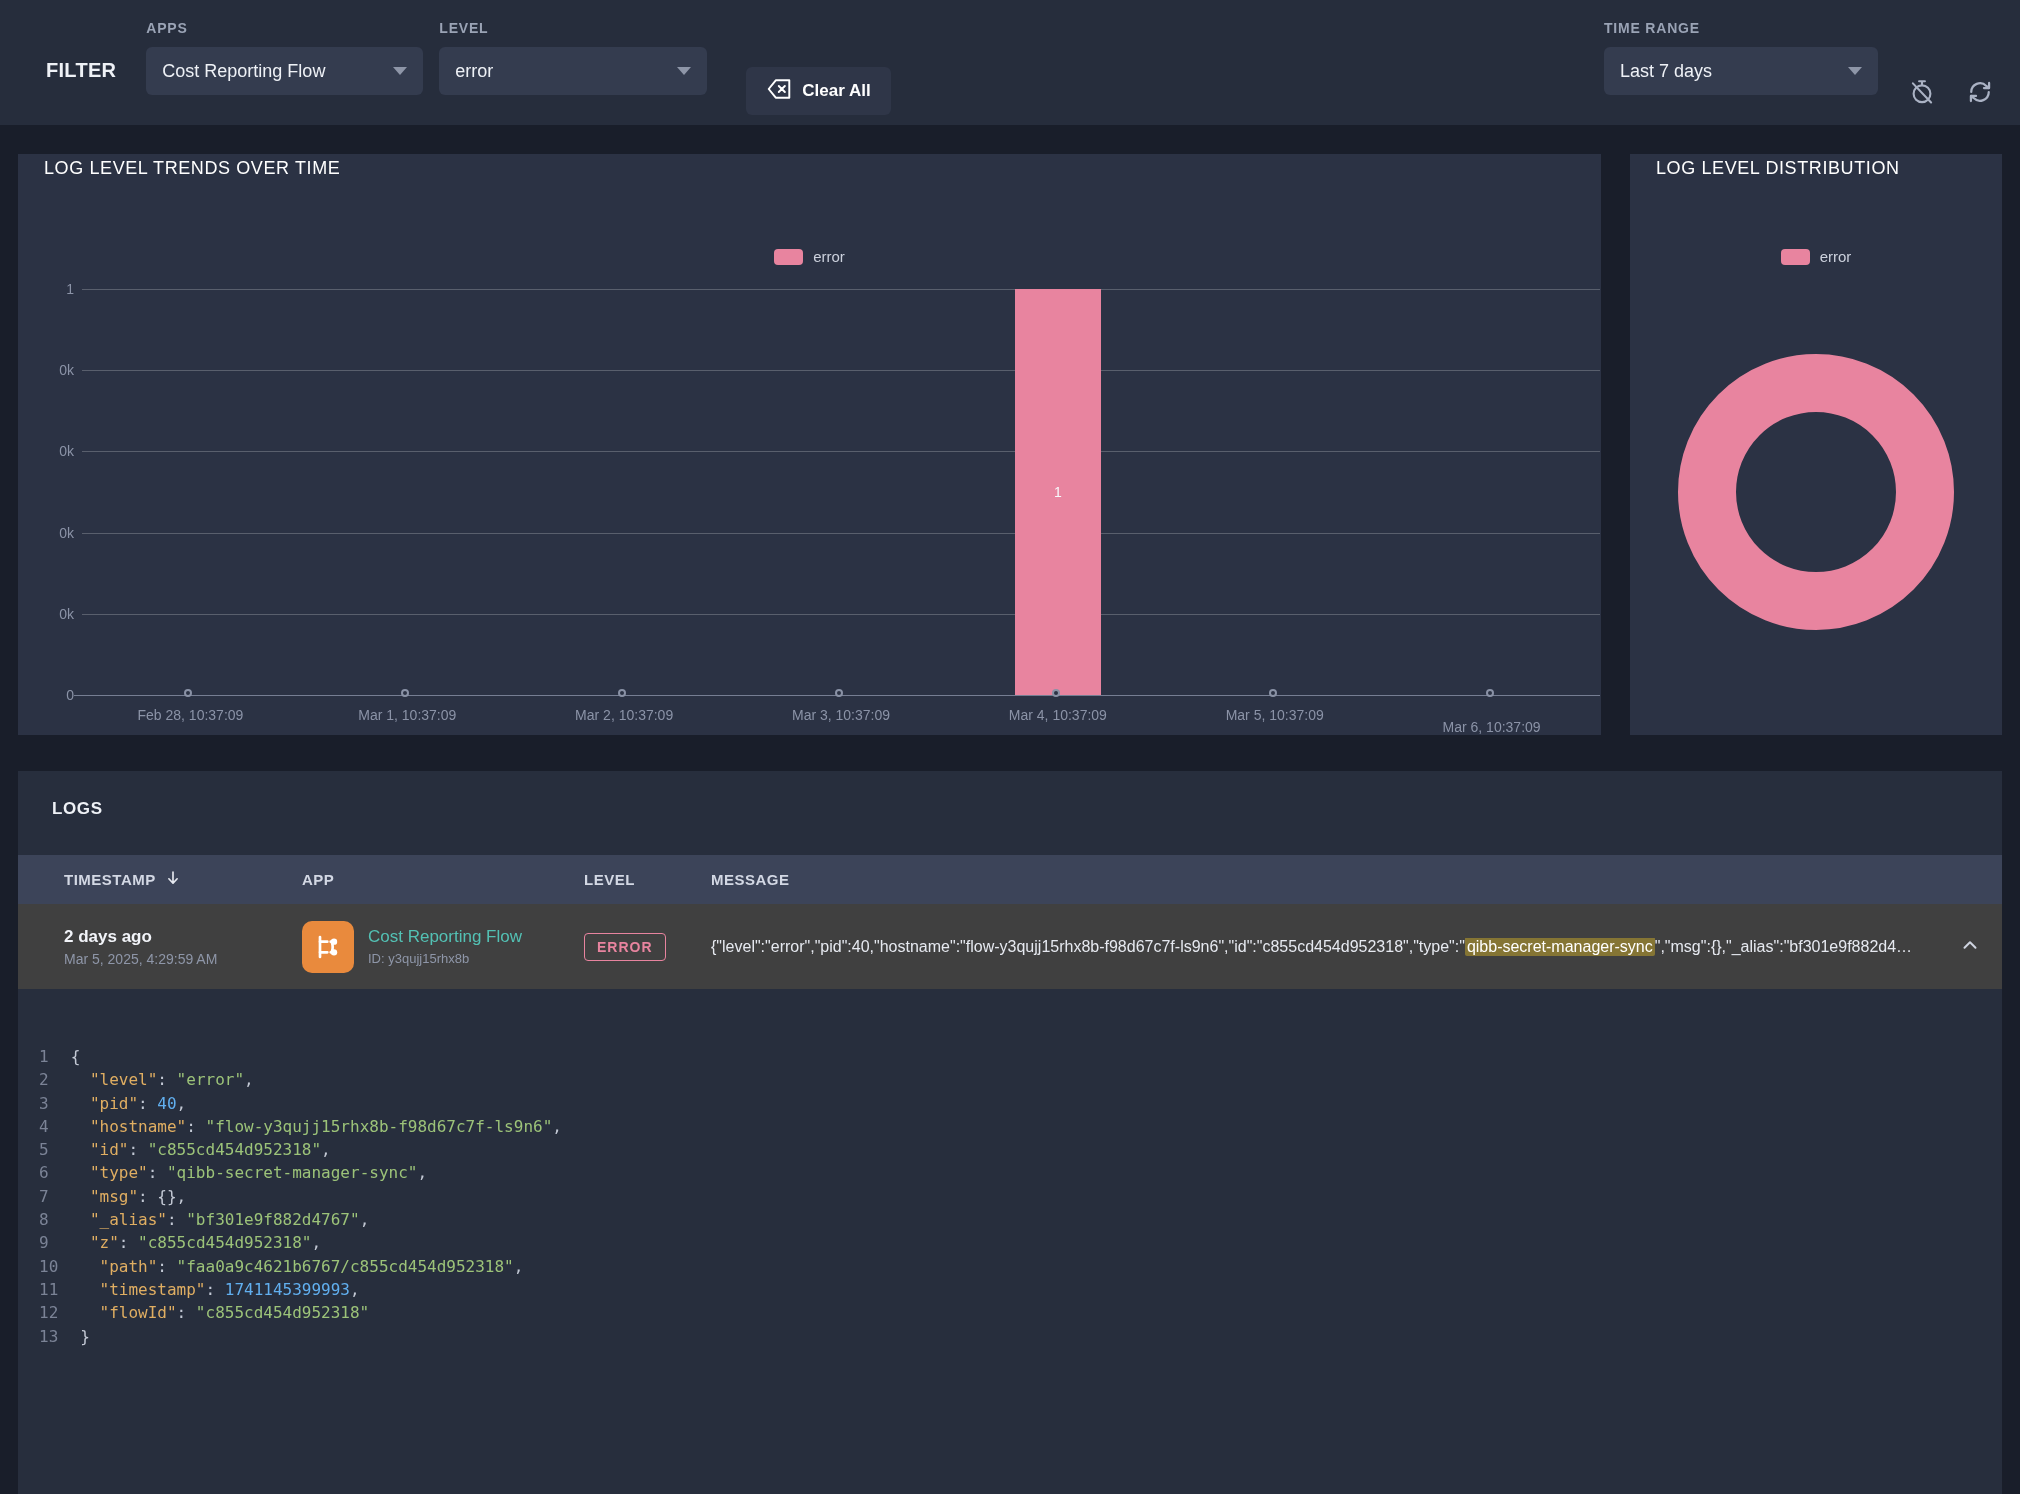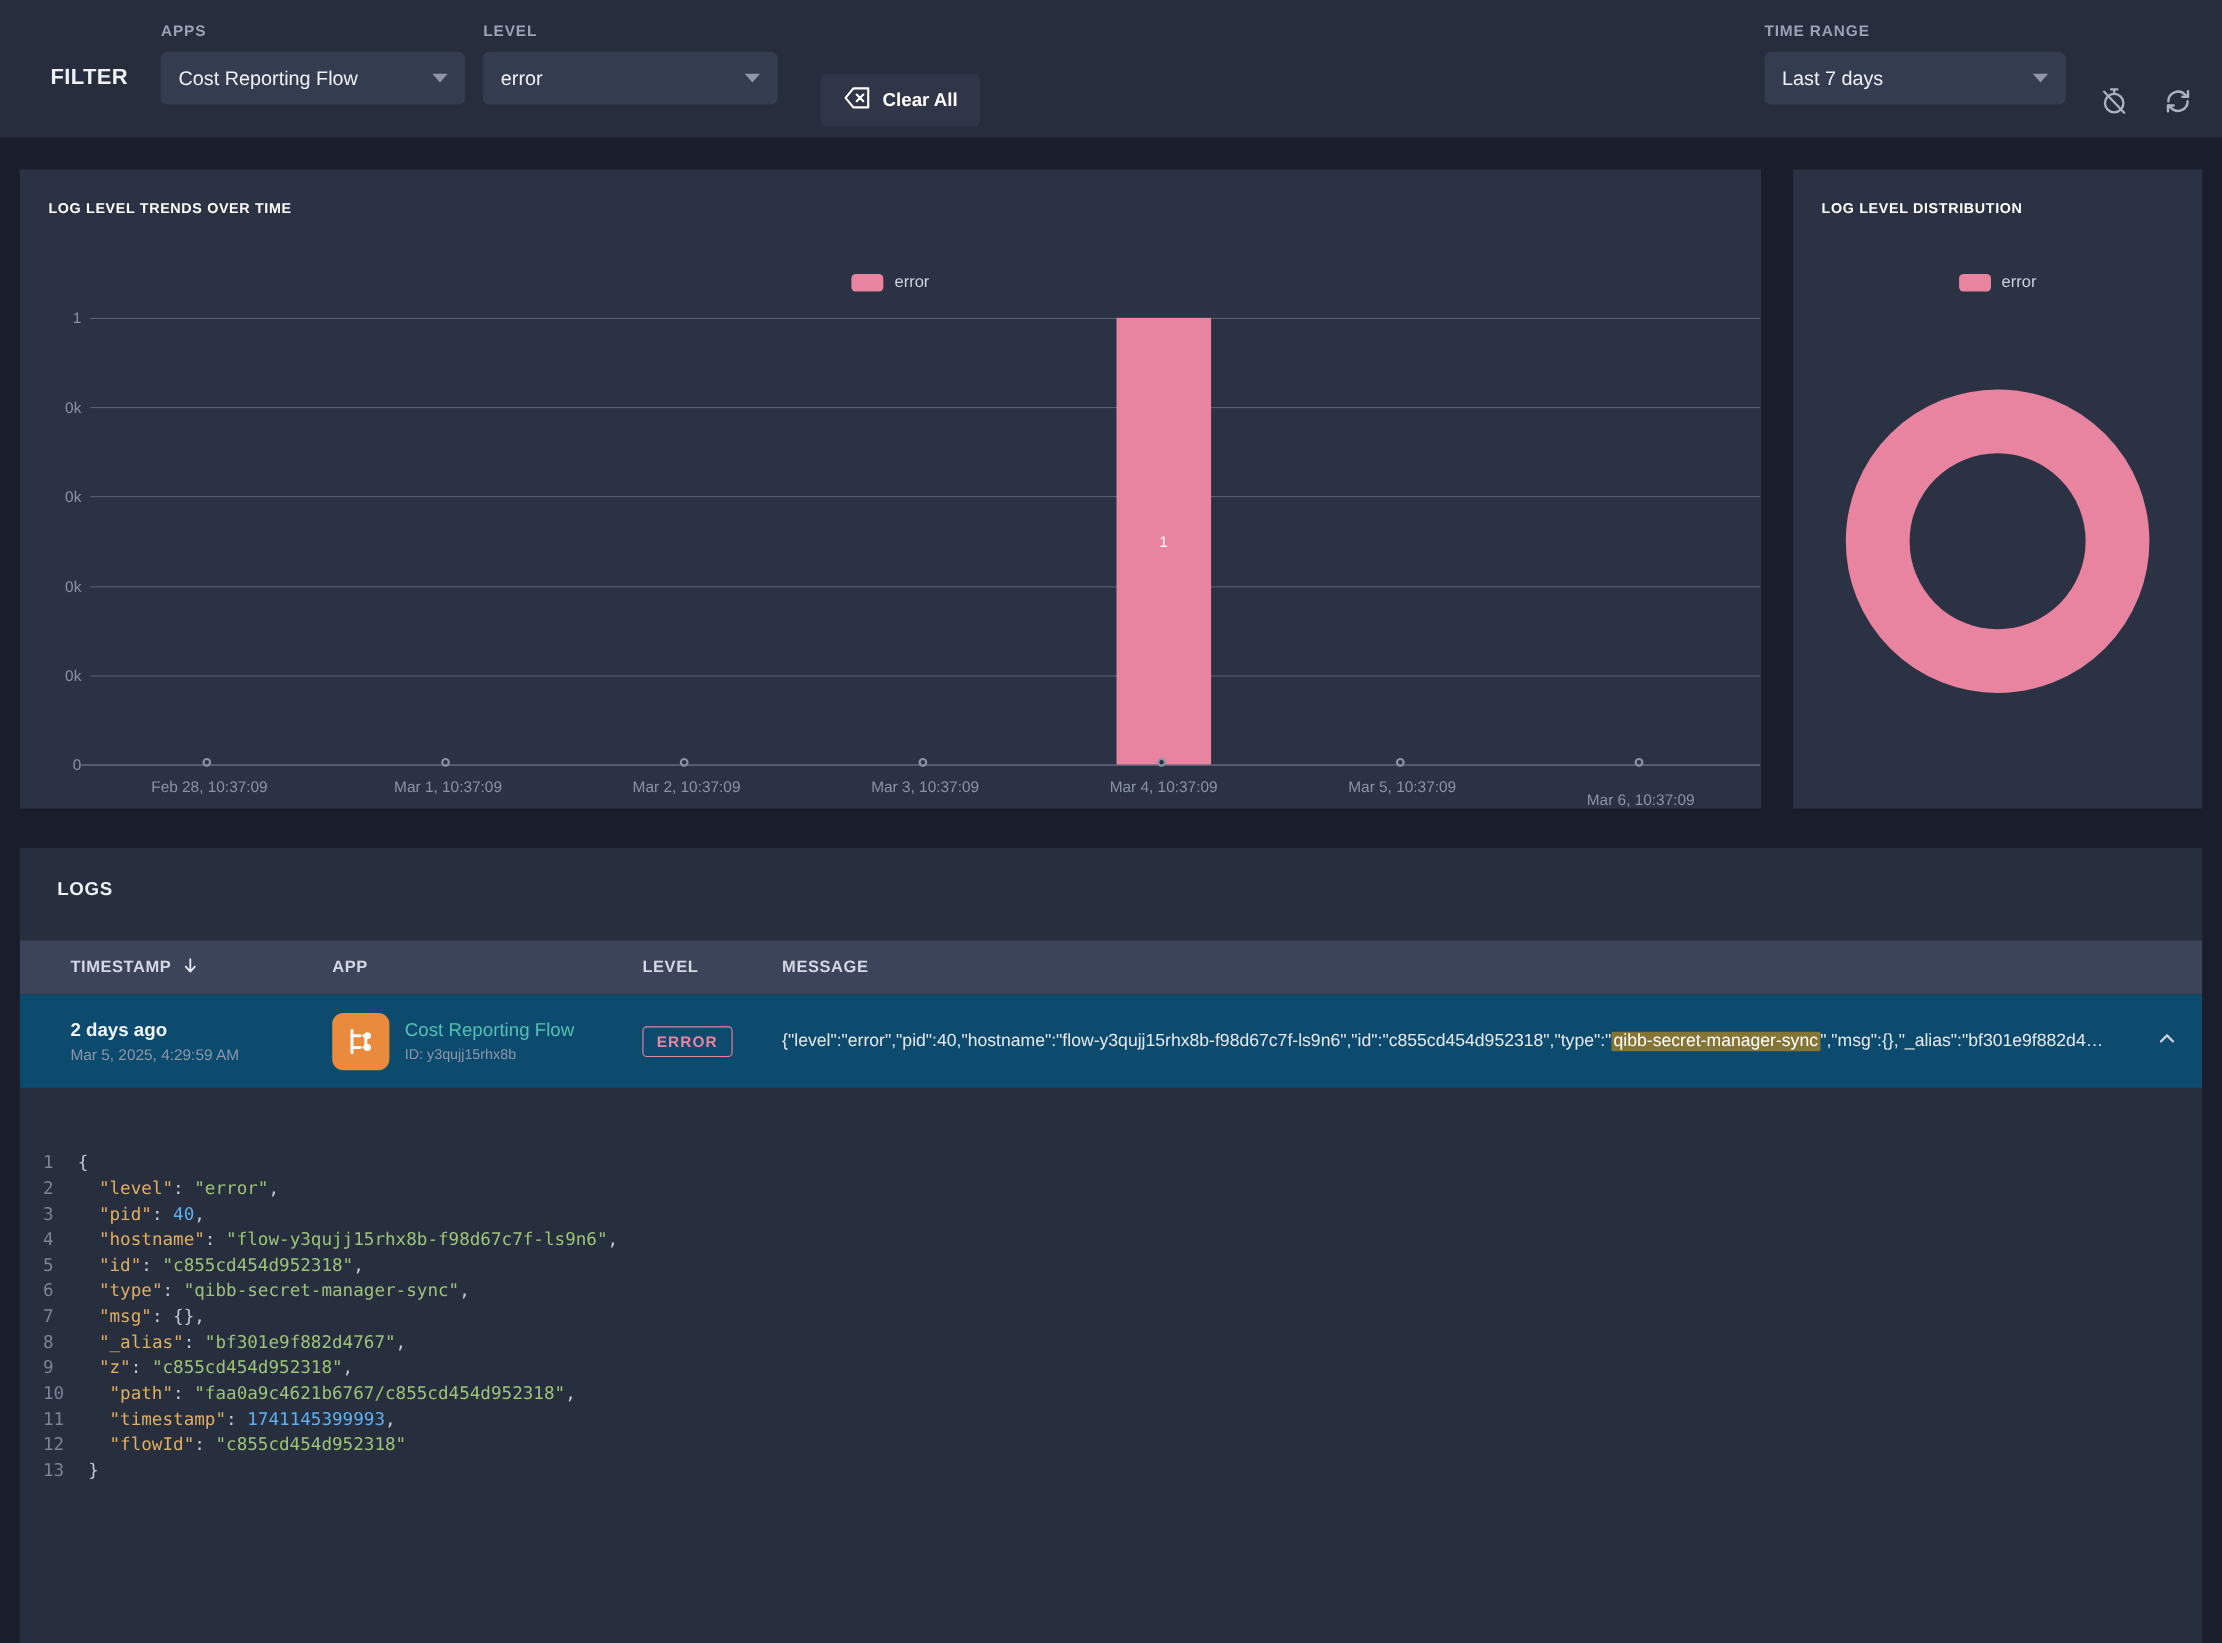--- a/index.html
+++ b/index.html
@@ -43,21 +43,21 @@
   .gap-apps    { margin-right:16px; }
   .w-apps  { width:277px; }
   .w-level { width:268px; }
   .w-time  { width:274px; }
 
   
   .charts { display:flex; gap:29px; margin:29px 18px 0; }
   .panel { background:#2b3244; position:relative; }
   .trends-panel { width:1583px; height:581px; }
   .dist-panel   { width:372px;  height:581px; }
-  .panel-title { position:absolute; top:28px; left:26px; font-size:13px; font-weight:bold; letter-spacing:.6px; color:#fff; }
+  .panel-title { position:absolute; top:4px; left:26px; font-size:18px; font-weight:normal; letter-spacing:.6px; color:#fff; }
   .legend { position:absolute; top:94px; left:0; right:0; display:flex; justify-content:center; align-items:center; gap:10px; cursor:pointer; }
   .swatch { width:29px; height:16px; border-radius:4px; background:var(--error-pink,#e8849f); }
   .legend-label { font-size:15px; color:#ccd1dd; }
 
   .y-tick  { position:absolute; left:8px; width:48px; text-align:right; transform:translateY(-50%); font-size:14px; color:#8b93a7; }
   .grid-line { position:absolute; left:64px; width:1518px; height:1px; background:rgba(255,255,255,.22); }
   .grid-line.axis-line { left:56px; width:1526px; background:#767e93; }
   .x-label { position:absolute; top:553px; width:220px; text-align:center; font-size:14px; color:#8b93a7; }
   .tick-dot { position:absolute; top:535px; width:8px; height:8px; border:2px solid #8a92a6; border-radius:50%; background:#2b3244; }
   .bar { position:absolute; width:86px; background:var(--error-pink,#e8849f); cursor:pointer; }
@@ -68,21 +68,21 @@
     width:276px; height:276px; border-radius:50%;
     border:58px solid var(--error-pink,#e8849f); cursor:pointer;
   }
 
   
   .logs-panel { margin:36px 18px 0; height:723px; background:#272e3d; overflow:hidden; }
   .logs-title { padding:28px 0 0 34px; font-size:17px; font-weight:bold; letter-spacing:.6px; }
   .logs-grid { display:grid; grid-template-columns:238px 282px 127px 1fr 64px; align-items:center; padding-left:46px; }
   .logs-header { margin-top:36px; height:49px; background:#3c4459; font-size:15px; font-weight:bold; color:#d3d8e4; letter-spacing:.5px; }
   .th { display:flex; align-items:center; gap:8px; }
-  .log-row { height:85px; background:#0c4a6e; cursor:pointer; }
+  .log-row { height:85px; background:#404040; cursor:pointer; }
   .ts-main { font-size:17px; font-weight:bold; color:#f2f4f9; }
   .ts-sub  { font-size:14px; color:#8e96a8; margin-top:4px; }
   .app-cell { display:flex; align-items:center; gap:14px; }
   .app-icon { width:52px; height:52px; border-radius:10px; background:#e98a3d; display:flex; align-items:center; justify-content:center; flex:none; }
   .app-name { font-size:17px; color:var(--link-teal,#53c1b4); cursor:pointer; }
   .app-id { font-size:13px; color:#8e96a8; margin-top:4px; }
   .level-badge {
     display:inline-block; border:1px solid var(--error-pink,#e8849f); color:var(--error-pink,#e8849f);
     border-radius:4px; padding:5px 12px; font-size:14px; font-weight:bold; letter-spacing:1px;
   }

